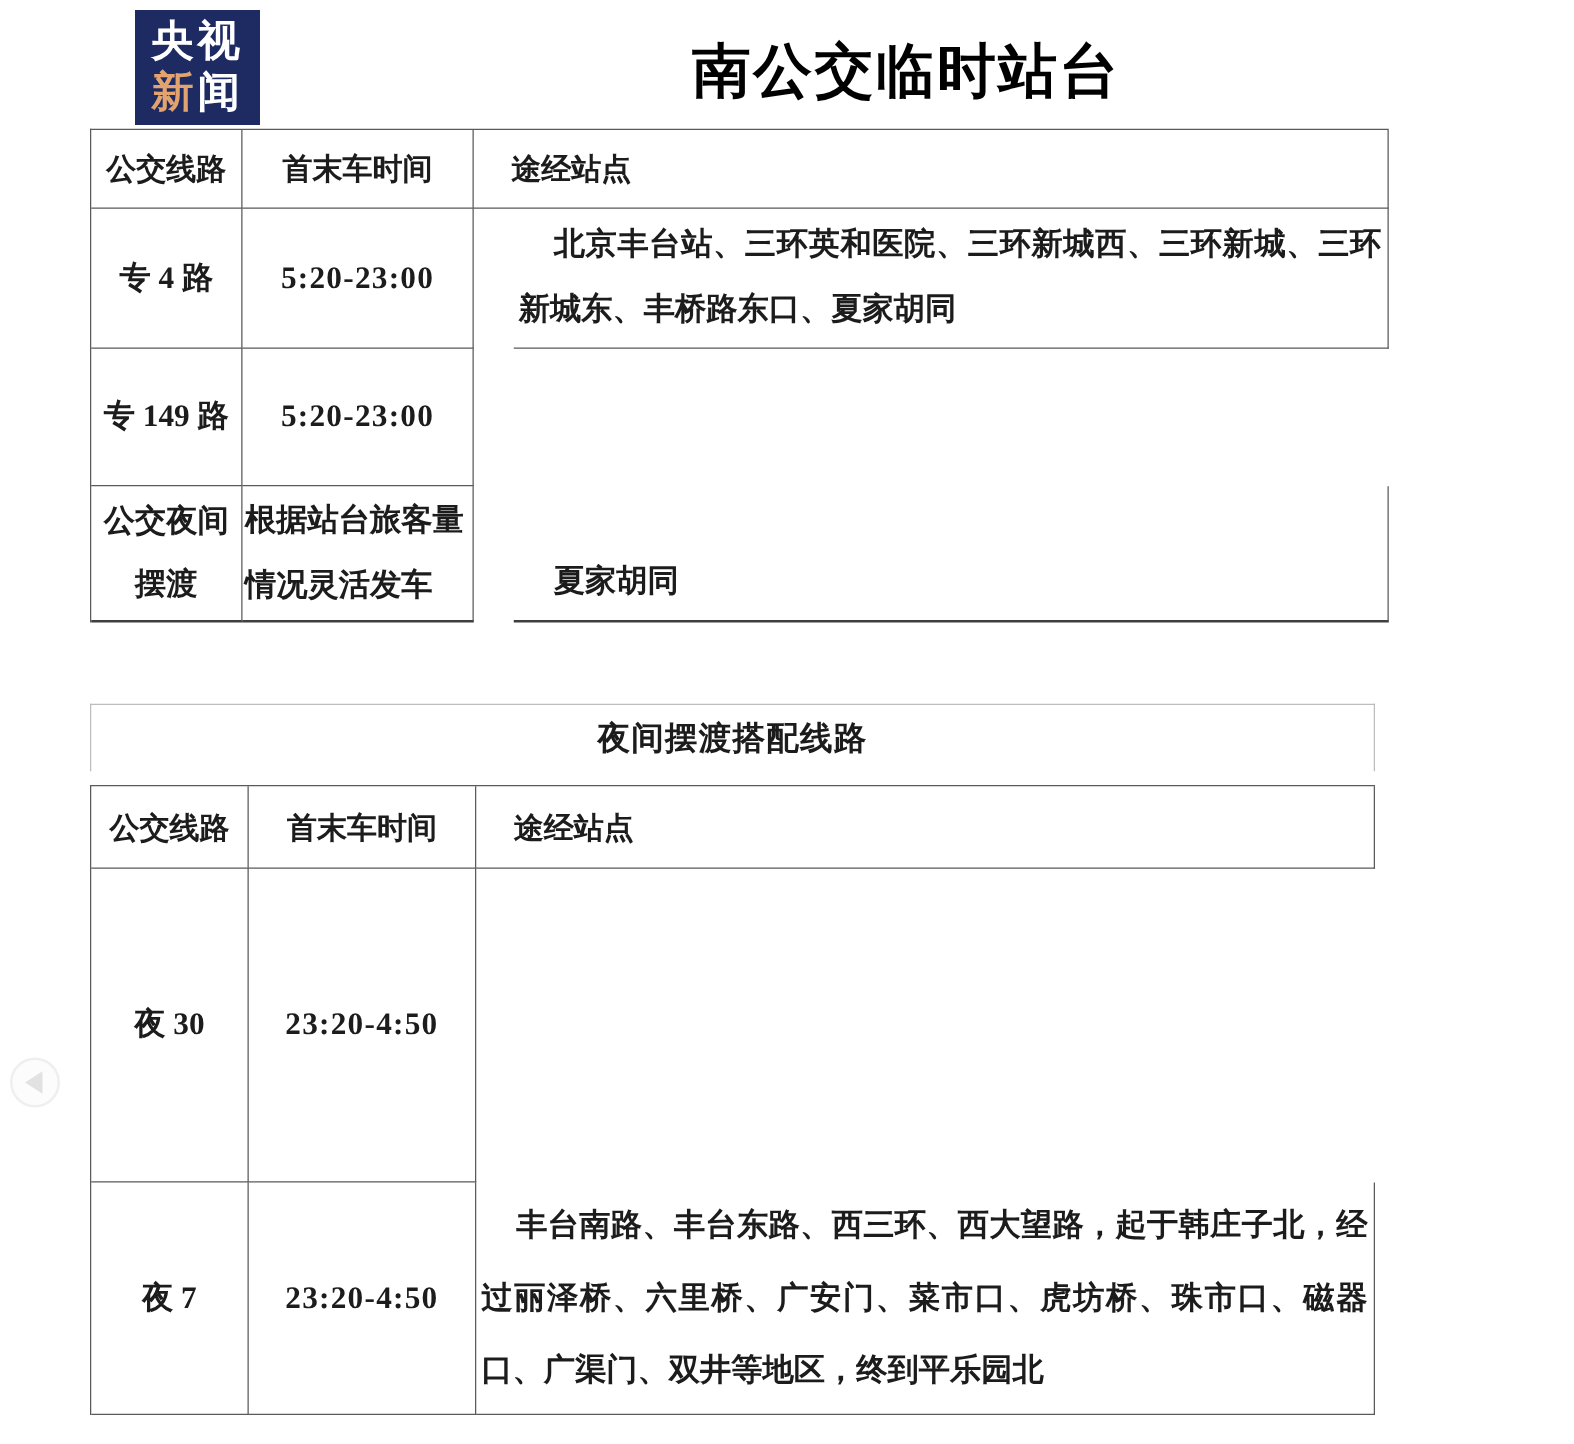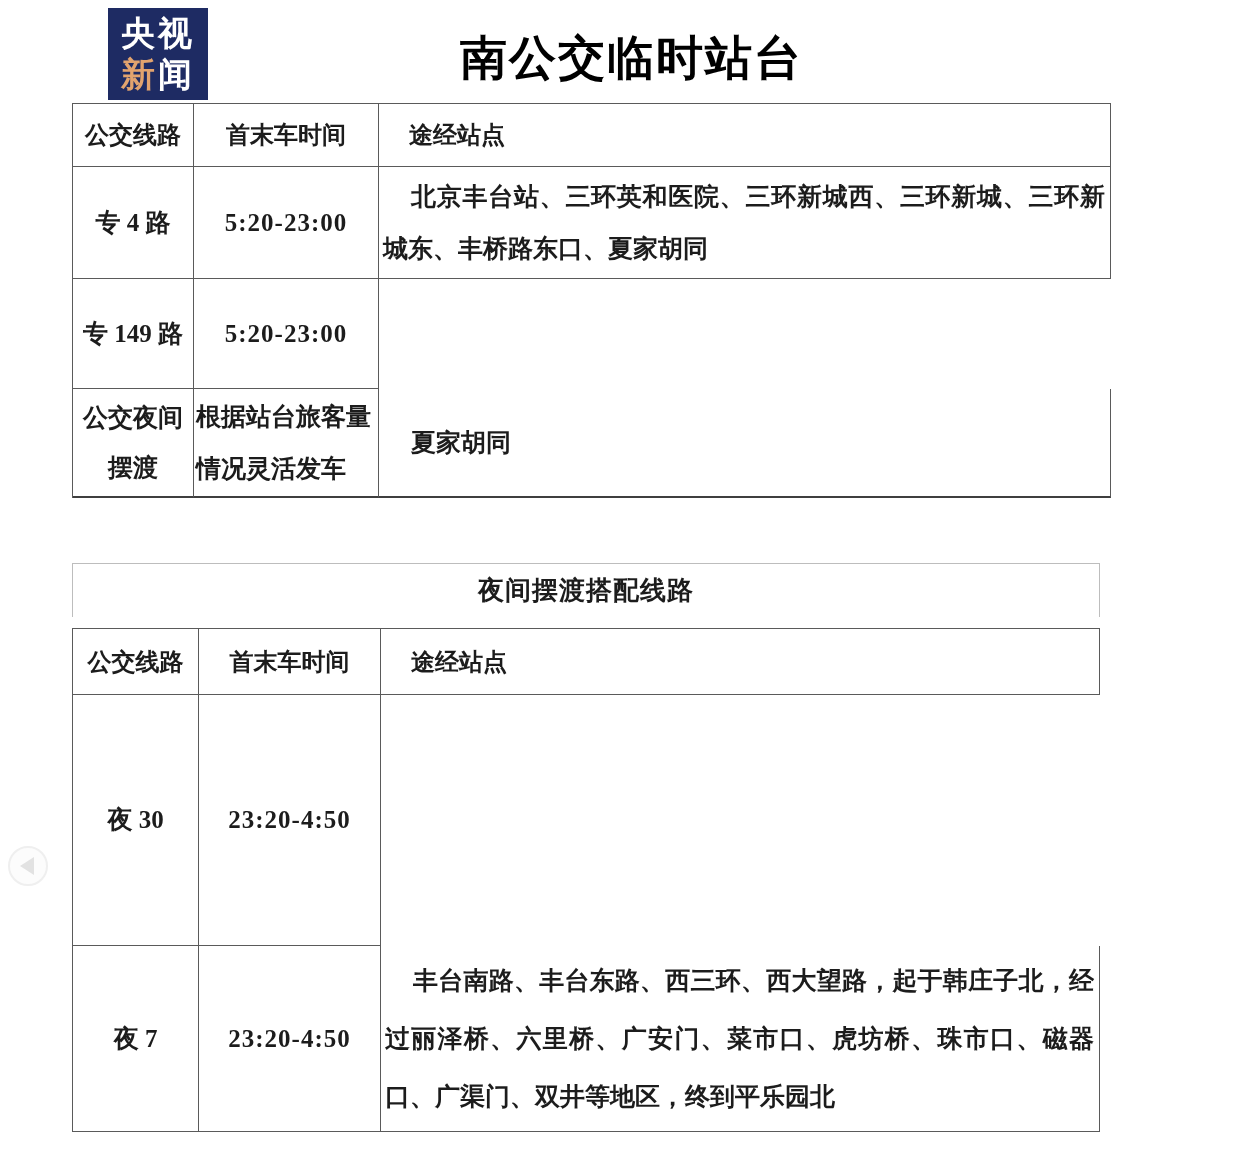--- a/index.html
+++ b/index.html
@@ -20,21 +20,21 @@
     position:absolute;left:108px;top:8px;width:100px;height:92px;
     background:var(--logo-bg);
     display:flex;flex-direction:column;align-items:center;justify-content:center;
     font-family:"Liberation Sans","DejaVu Sans",sans-serif;
     font-weight:bold;font-size:34px;line-height:41px;color:#ffffff;letter-spacing:3px;
   }
   .logo .accent{color:var(--logo-accent);}
   
   .page-title{
     position:absolute;left:460px;top:26px;width:530px;height:64px;
-    font-size:47px;font-weight:bold;letter-spacing:2px;color:#000;
+    text-align:center;font-size:47px;font-weight:bold;letter-spacing:2px;color:#000;
     line-height:64px;white-space:nowrap;
   }
   
   .tbl{position:absolute;border-left:1px solid var(--line);border-top:1px solid var(--line);background:#fff;font-weight:bold;}
   .t1{left:72px;top:103px;width:1039px;}
   .t2body{left:72px;top:628px;width:1028px;}
   .row{display:grid;}
   .t1 .row{grid-template-columns:121px 185px 1fr;}
   .t2body .row{grid-template-columns:126px 182px 1fr;}
   .cell{
@@ -47,21 +47,21 @@
   .timecell{letter-spacing:1px;}
   .timecell.wrapleft{justify-content:flex-start;text-align:left;letter-spacing:0;
     padding:0 2px;line-height:52px;}
   .headcell{font-size:24px;}
   .head-stations{justify-content:flex-start;padding-left:30px;}
   .stationscell{display:block;}
   .stationscell .txt{
     width:100%;padding:4px 5px 4px 4px;
     text-align:justify;text-align-last:left;text-indent:28px;
   }
-  .t1 .stationscell{display:flex;align-items:center;}
+  .t1 .stationscell{display:flex;align-items:flex-end;margin-left:32px;}
   .t1 .stationscell .txt{line-height:52px;}
   .t2body .stationscell{display:flex;align-items:center;}
   .t2body .stationscell .txt{line-height:58px;}
   
   .t2title{
     position:absolute;left:72px;top:563px;width:1028px;height:54px;
     border:1px solid var(--title-line);border-bottom:none;
     display:flex;align-items:center;justify-content:center;
     font-size:26px;font-weight:bold;letter-spacing:1px;
   }

